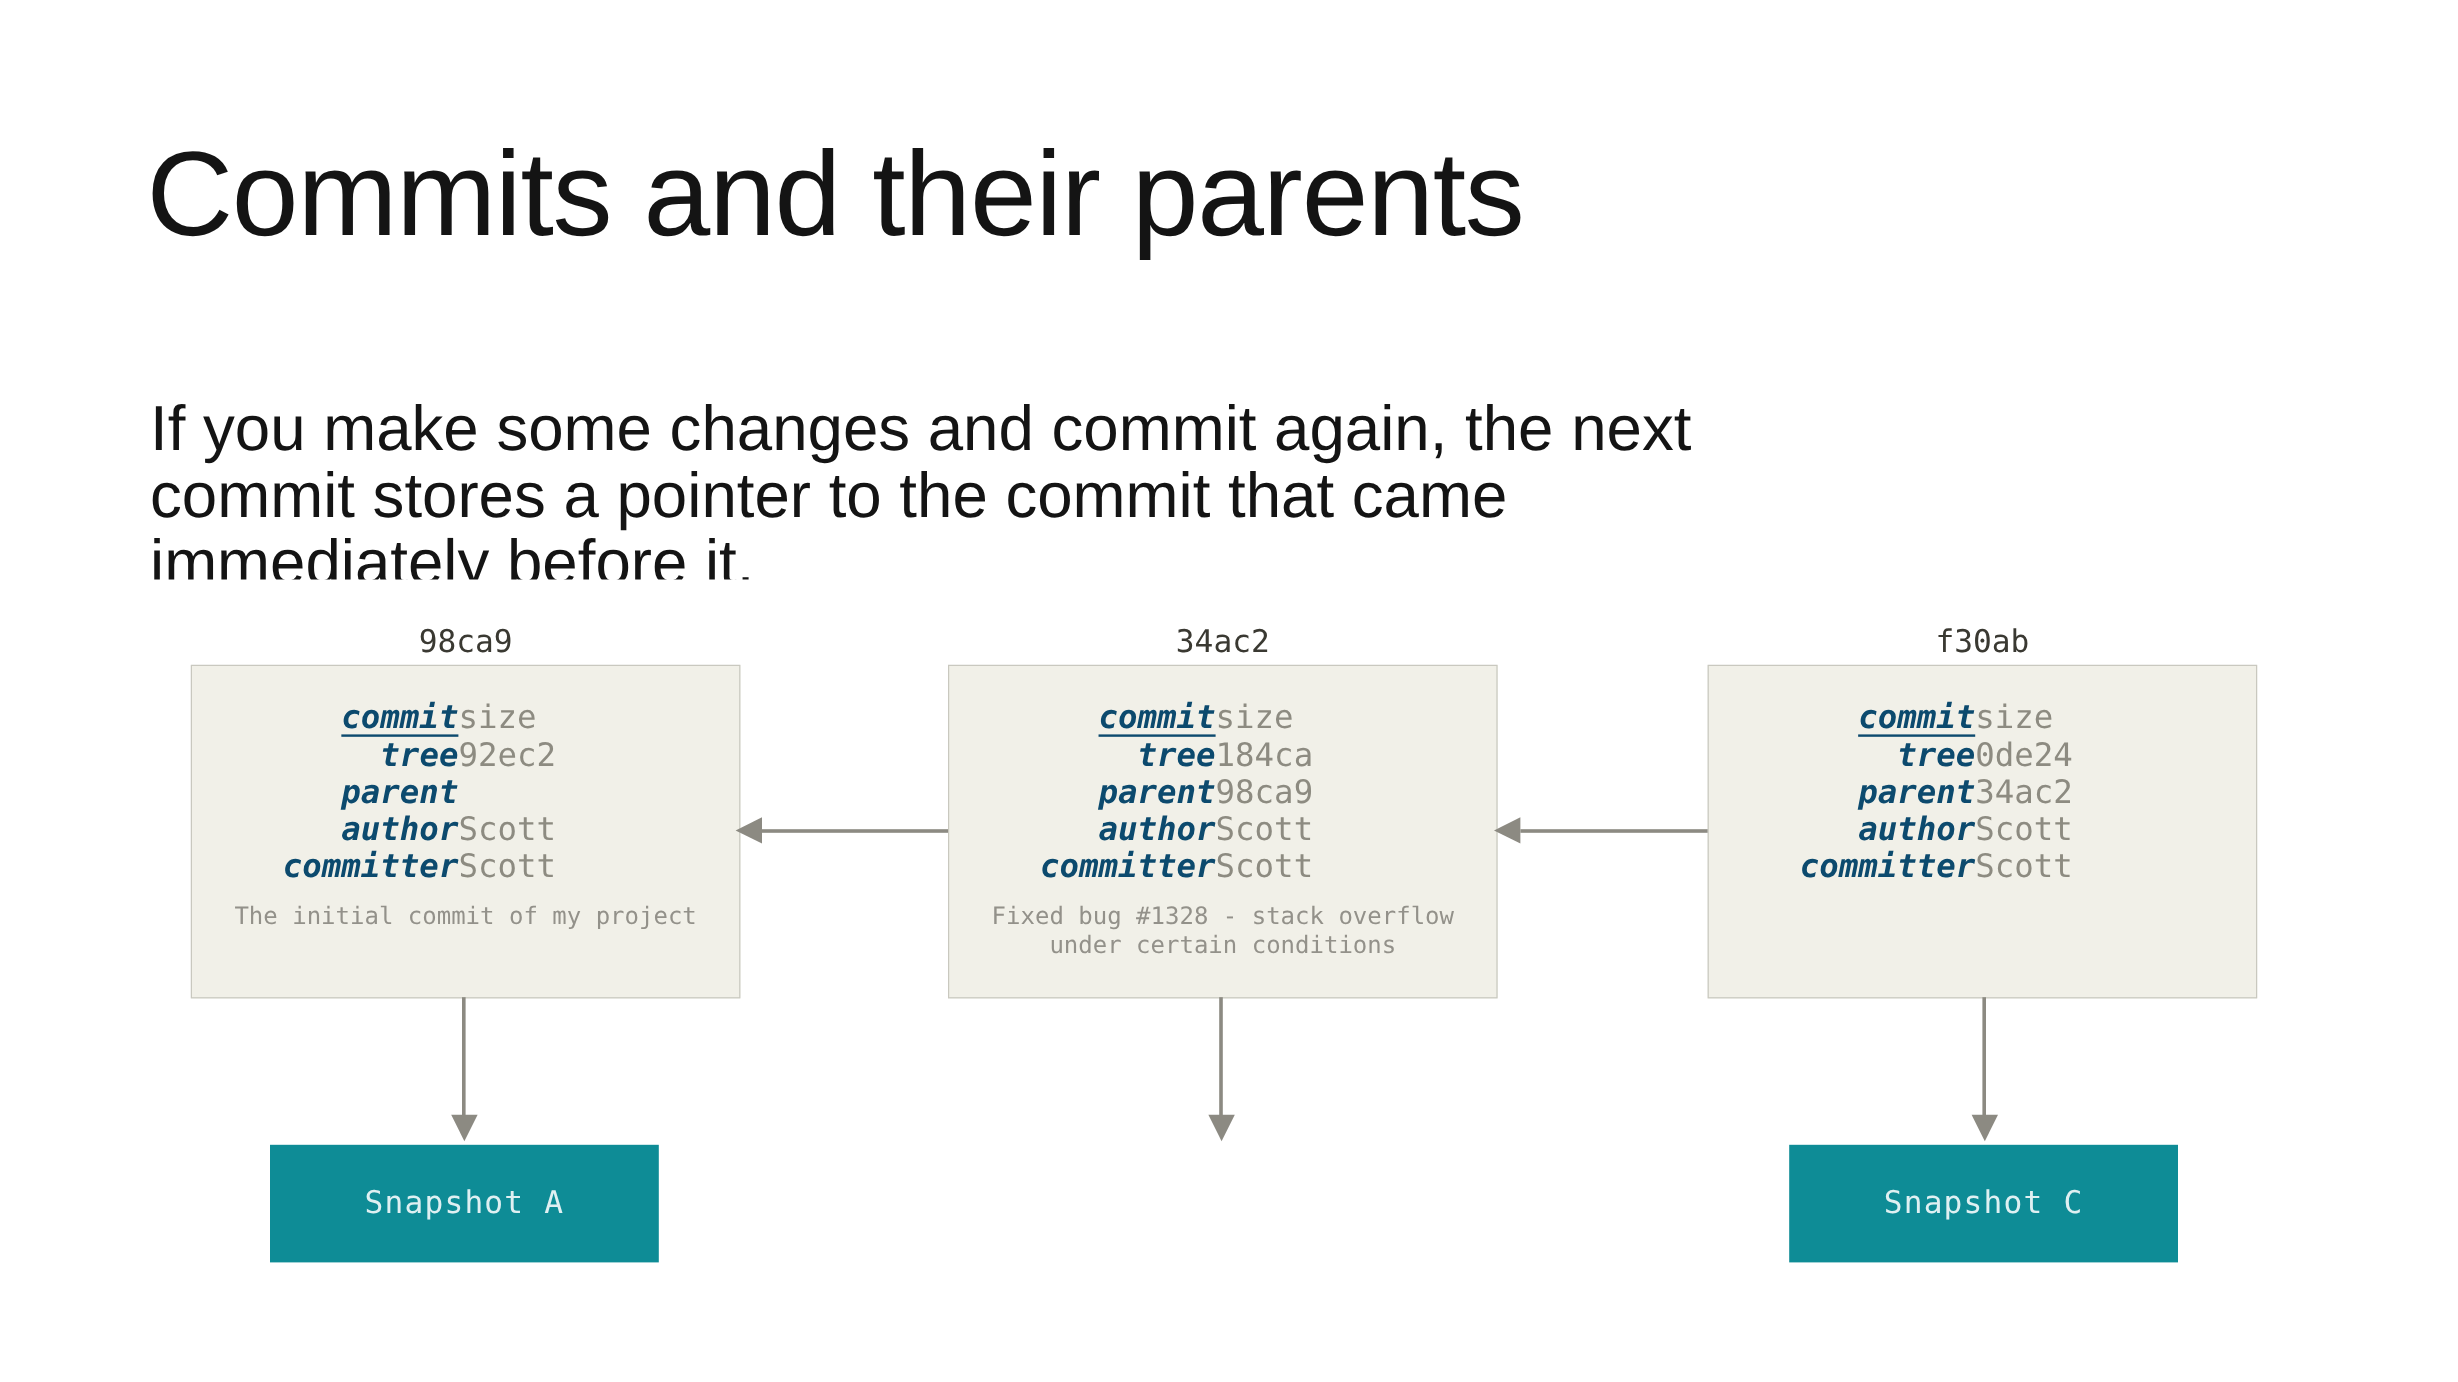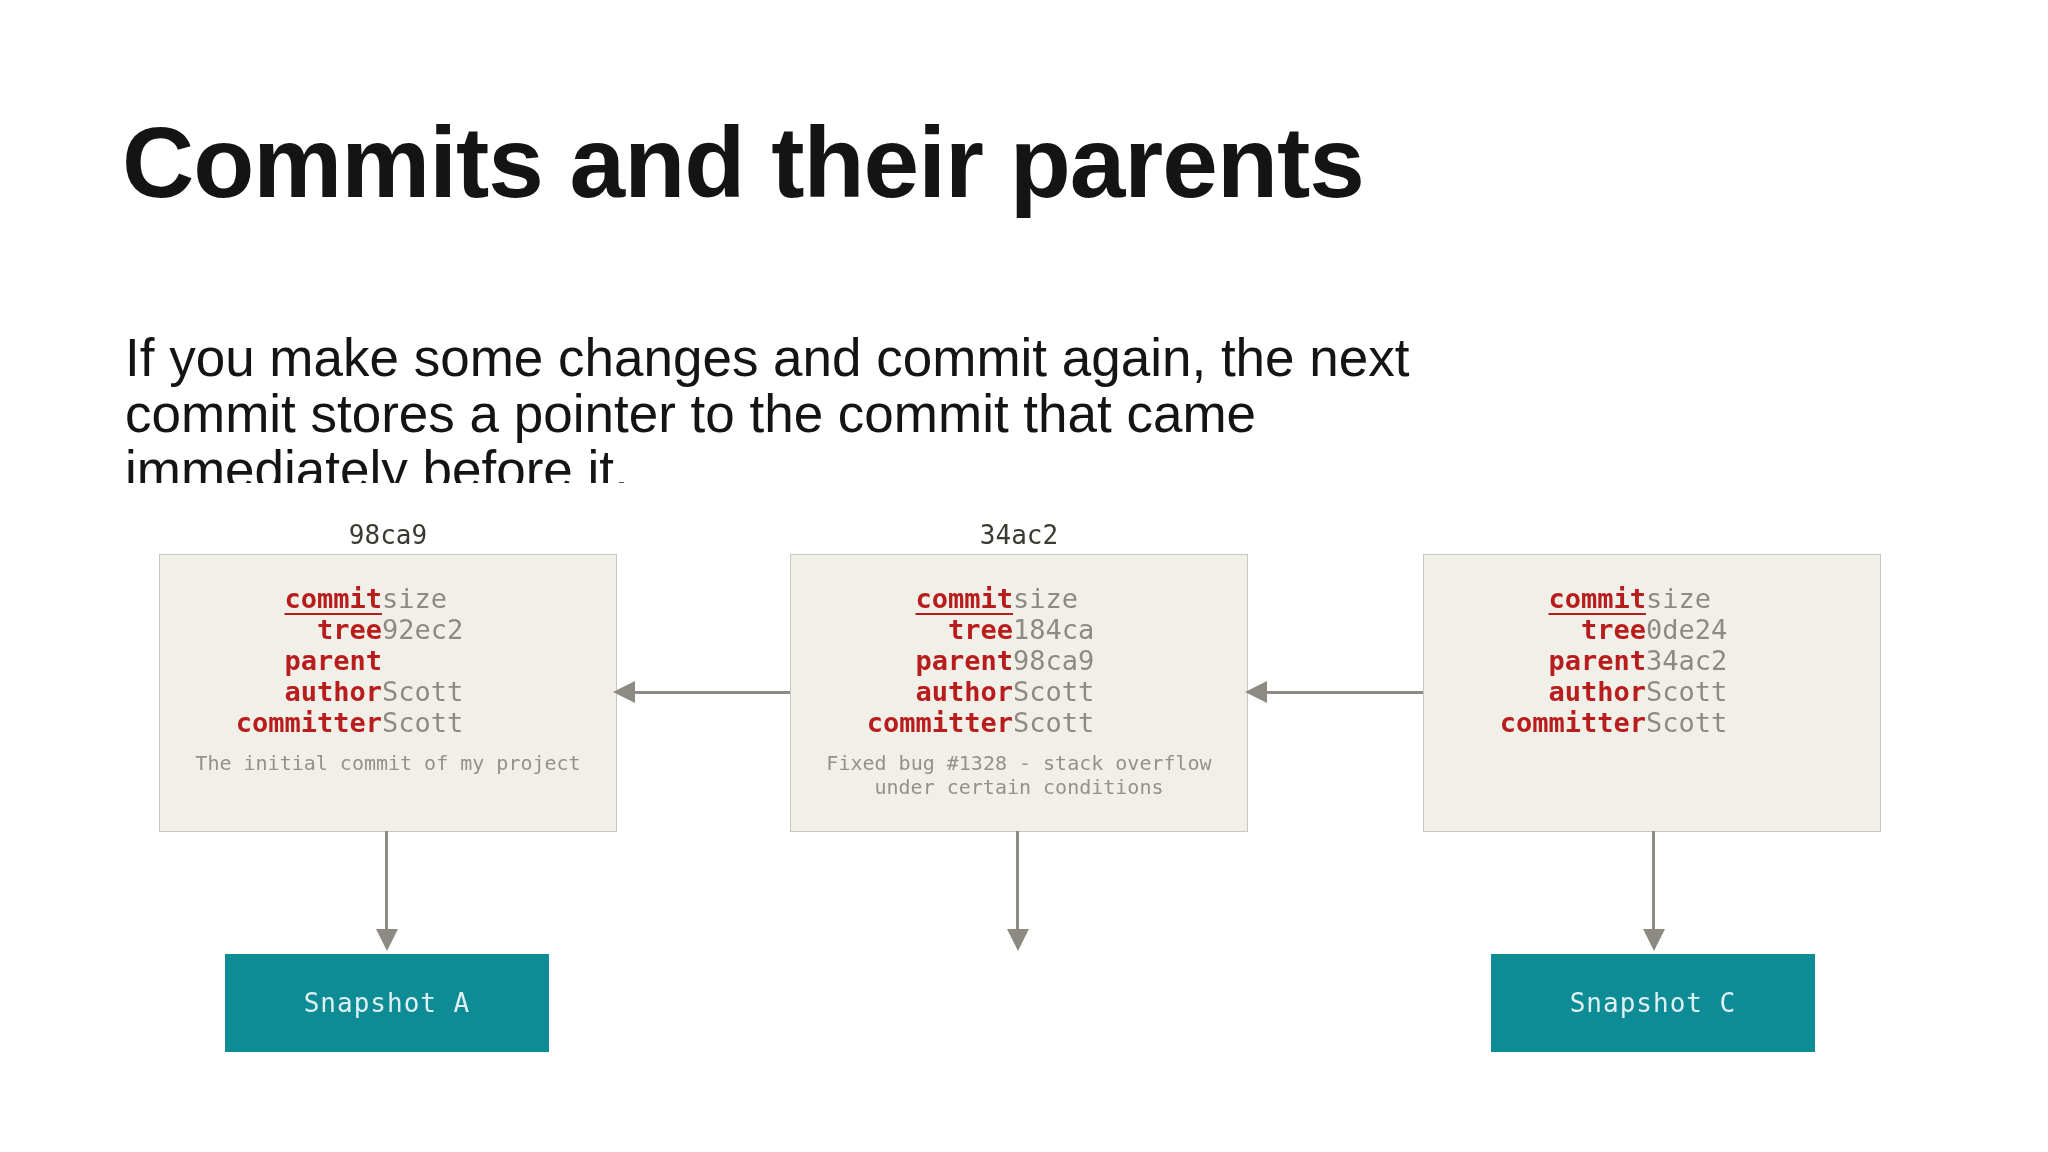--- a/index.html
+++ b/index.html
@@ -2,21 +2,21 @@
 <html><head>
 <meta charset="utf-8">
 <style>
   html,body { margin:0; padding:0; background:#ffffff; }
   .slide {
     position:relative; width:2048px; height:1152px; background:#ffffff;
     font-family:"Liberation Sans", sans-serif; overflow:hidden;
   }
   .title {
     position:absolute; left:122px; top:112px; margin:0;
-    font-size:100px; font-weight:700; line-height:100px; letter-spacing:-1px;
+    font-size:100px; font-weight:400; line-height:100px; letter-spacing:-1px;
     color:#141414; white-space:nowrap;
   }
   .body-text {
     position:absolute; left:125px; top:330px; width:1700px; height:153px;
     overflow:hidden; color:#141414;
   }
   .body-line { font-size:53px; line-height:56px; white-space:nowrap; }
 
   
   .hash {
@@ -24,21 +24,21 @@
     font-family:"DejaVu Sans Mono","Liberation Mono",monospace;
     font-size:26px; color:#3a3932;
   }
   .commit-box {
     position:absolute; top:554px; width:456px; height:276px;
     background:#f1f0e8; border:1px solid #c9c8bf; box-sizing:content-box;
   }
   .rows { margin-top:28px; }
   .row { display:flex; font-family:"DejaVu Sans Mono","Liberation Mono",monospace;
          font-size:27px; line-height:31px; }
-  .k { width:222px; text-align:right; font-weight:bold; color:#b91c1c; white-space:pre; }
+  .k { width:222px; text-align:right; font-weight:bold; color:#0c4a6e; white-space:pre;font-style:italic; }
   .k.u { text-decoration:underline; text-decoration-thickness:2px; text-underline-offset:5px; }
   .v { color:#8d8b81; white-space:pre; }
   .msg {
     margin-top:13px; text-align:center;
     font-family:"DejaVu Sans Mono","Liberation Mono",monospace;
     font-size:20px; line-height:24px; color:#93918a;
   }
 
   
   .h-line { position:absolute; top:691px; height:3px; background:#8c8a82; }
@@ -70,20 +70,21 @@
   <h1 class="title">Commits and their parents</h1>
 
   <div class="body-text">
     <div class="body-line">If you make some changes and commit again, the next</div>
     <div class="body-line">commit stores a pointer to the commit that came</div>
     <div class="body-line">immediately before it.</div>
   </div>
 
   <div class="hash" style="left:159px">98ca9</div>
   <div class="hash" style="left:790px">34ac2</div>
+  <div class="hash" style="left:1423px">f30ab</div>
 
   <div class="commit-box" style="left:159px">
     <div class="rows">
       <div class="row">
           <span class="k u">commit</span>
           <span class="v">size</span>
         </div>
       <div class="row">
           <span class="k">tree</span>
           <span class="v">92ec2</span>

